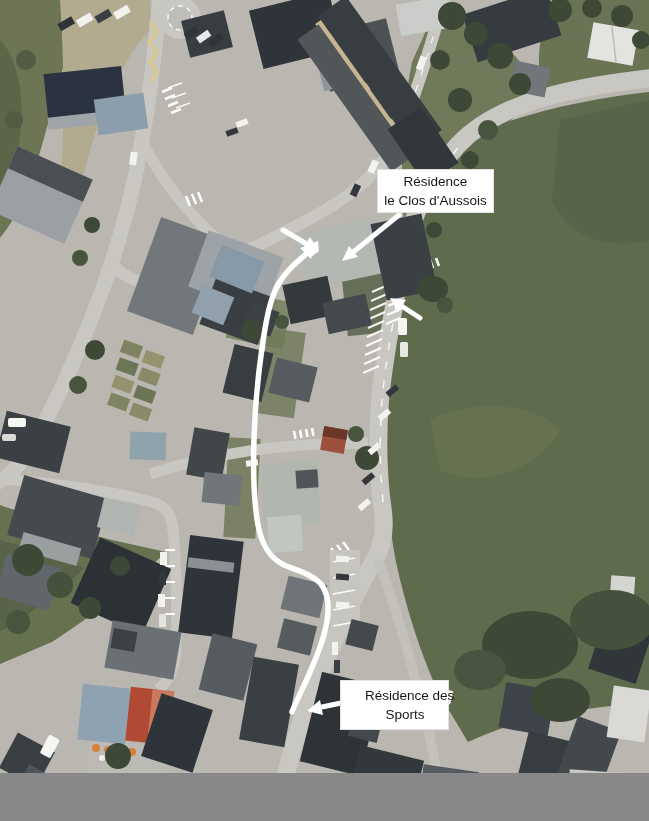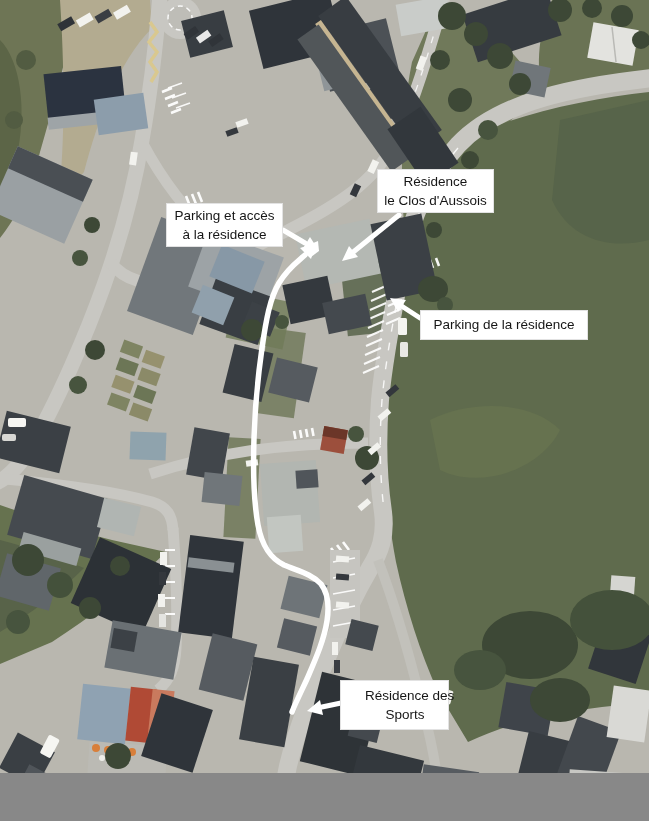--- a/index.html
+++ b/index.html
@@ -295,27 +295,19 @@
       </g>
     </g>
   </g>
 </svg>
 
 <div class="map-label" id="label-clos" style="left:377px;top:169px;width:117px;">
   <span>Résidence</span>
   <span>le Clos d'Aussois</span>
 </div>
 
-<div class="map-label" id="label-parking-acces" style="left:166px;top:203px;width:117px;">
-  <span>Parking et accès</span>
-  <span>à la résidence</span>
-</div>
-
-<div class="map-label" id="label-parking-residence" style="left:420px;top:310px;width:168px;">
-  <span>Parking de la résidence</span>
-
-</div>
+
 
 <div class="map-label" id="label-sports" style="left:340px;top:680px;width:109px;padding-left:24px;">
   <span>Résidence des</span>
   <span>Sports</span>
 </div>
 </div>
 
 </body></html>

